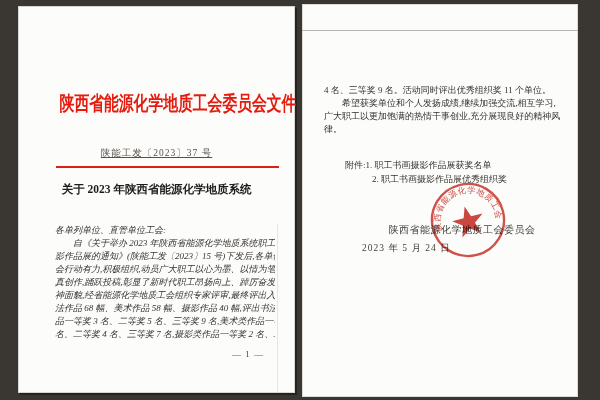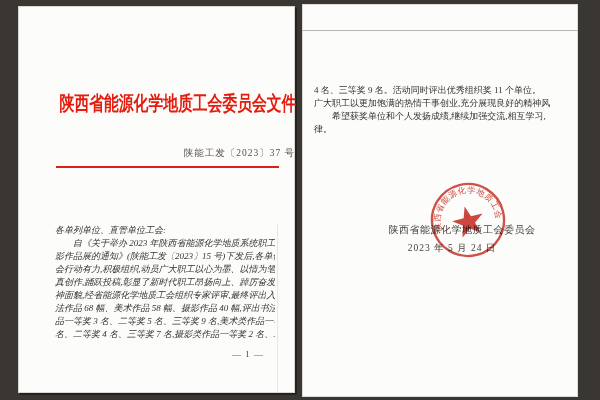--- a/index.html
+++ b/index.html
@@ -11,53 +11,54 @@
   .page{position:absolute;background:#fcfcfa;}
   #left-page{left:18px;top:6px;width:277px;height:387px;
     box-shadow:inset 0 0 0 1px #d8d6d2, 2px 2px 0 rgba(0,0,0,.35);}
   #right-page{left:302px;top:4px;width:276px;height:393px;
     box-shadow:inset 0 0 0 1px #dddbd7;}
   .abs{position:absolute;}
   
   .red-header{left:0;right:0;top:84px;text-align:center;
     color:#e41b0e;font-weight:bold;font-size:20px;white-space:nowrap;}
   .red-header .squeeze{display:inline-block;transform:scaleX(.74);transform-origin:50% 50%;}
-  .doc-number{left:0;right:0;top:141px;text-align:right;
-    font-size:9.5px;color:#5a5149;letter-spacing:1px;}
+  .doc-number{left:0;right:0;top:141px;text-align:center;
+    font-size:9.5px;color:#5a5149;letter-spacing:1px;text-decoration:underline;}
   .red-rule{left:38px;width:223px;top:160px;height:2px;background:#dd2015;}
   .doc-title{left:20px;right:20px;top:175px;text-align:center;
     font-size:11.5px;font-weight:bold;color:#1f1d1b;line-height:16px;}
   .body-block{left:37px;width:220px;font-size:9px;color:#35322e;}
   .body-block .line{height:13px;line-height:13px;white-space:nowrap;overflow:hidden;}
   #left-body{top:218px;font-style:italic;}
   .page-number{top:343px;left:200px;width:60px;text-align:center;
     font-size:9px;color:#4a4742;letter-spacing:1px;}
   .crease-left{left:259px;top:218px;width:1px;height:168px;background:#e7e6e3;}
   
   .top-edge-line{left:0;right:0;top:26px;height:1px;background:#b9b6b2;}
-  #right-body{left:12px;width:242px;top:80px;}
+  #right-body{left:22px;width:242px;top:80px;}
   .attachment{left:43px;top:154px;font-size:9px;color:#35322e;}
   .attachment .line{height:14px;line-height:14px;white-space:nowrap;}
   .signature{left:60px;width:200px;top:219px;text-align:center;
     font-size:10px;color:#45423e;letter-spacing:.5px;}
-  .sig-date{left:60px;width:180px;top:238px;text-align:center;
+  .sig-date{left:60px;width:180px;top:238px;text-align:left;
     font-size:9.5px;color:#45423e;letter-spacing:1px;}
   .seal{left:116px;top:166px;width:100px;height:100px;
     mix-blend-mode:multiply;transform:rotate(-14deg);}
 </style>
 </head>
 <body>
 
 <div class="page" id="left-page">
   <div class="abs red-header">
     <span class="squeeze">陕西省能源化学地质工会委员会文件</span>
   </div>
   <div class="abs doc-number">陕能工发〔2023〕37 号</div>
   <div class="abs red-rule"></div>
   <div class="abs doc-title">
+    <div>关于 2023 年陕西省能源化学地质系统</div>
   </div>
   <div class="abs body-block" id="left-body">
 
   <div class="line">各单列单位、直管单位工会:</div>
       <div class="line">　　自《关于举办 2023 年陕西省能源化学地质系统职工书画摄</div>
       <div class="line">影作品展的通知》(陕能工发〔2023〕15 号)下发后,各单位工</div>
       <div class="line">会行动有力,积极组织,动员广大职工以心为墨、以情为笔,认</div>
       <div class="line">真创作,踊跃投稿,彰显了新时代职工昂扬向上、踔厉奋发的精</div>
       <div class="line">神面貌,经省能源化学地质工会组织专家评审,最终评出入展书</div>
       <div class="line">法作品 68 幅、美术作品 58 幅、摄影作品 40 幅,评出书法类作</div>
@@ -66,23 +67,28 @@
     </div>
   <div class="abs page-number">— 1 —</div>
   <div class="abs crease-left"></div>
 </div>
 
 <div class="page" id="right-page">
   <div class="abs top-edge-line"></div>
   <div class="abs body-block" id="right-body">
 
   <div class="line">4 名、三等奖 9 名。活动同时评出优秀组织奖 11 个单位。</div>
+      <div class="line">　　希望获奖单位和个人发扬成绩,继续加强交流,相互学习,</div>
       <div class="line">广大职工以更加饱满的热情干事创业,充分展现良好的精神风</div>
-      <div class="line">　　希望获奖单位和个人发扬成绩,继续加强交流,相互学习,</div>
       <div class="line">律。</div>
+    </div>
+  <div class="abs attachment">
+
+  <div class="line">附件:1. 职工书画摄影作品展获奖名单</div>
+      <div class="line">　　　2. 职工书画摄影作品展优秀组织奖</div>
     </div>
   <div class="abs signature">陕西省能源化学地质工会委员会</div>
   <div class="abs sig-date">2023 年 5 月 24 日</div>
 
   <svg class="abs seal" viewBox="0 0 100 100">
     <circle cx="50" cy="50" r="36" fill="none" stroke="#c5281e" stroke-width="2.4" opacity="0.8"></circle>
     <defs>
       <path id="sealArc" d="M 50,50 m -27.5,6 a 28,28 0 1 1 55,0" fill="none"></path>
     </defs>
     <text font-size="8.2" fill="#c5281e" opacity="0.85" letter-spacing="0.6" font-family="Liberation Serif, DejaVu Serif, serif">

